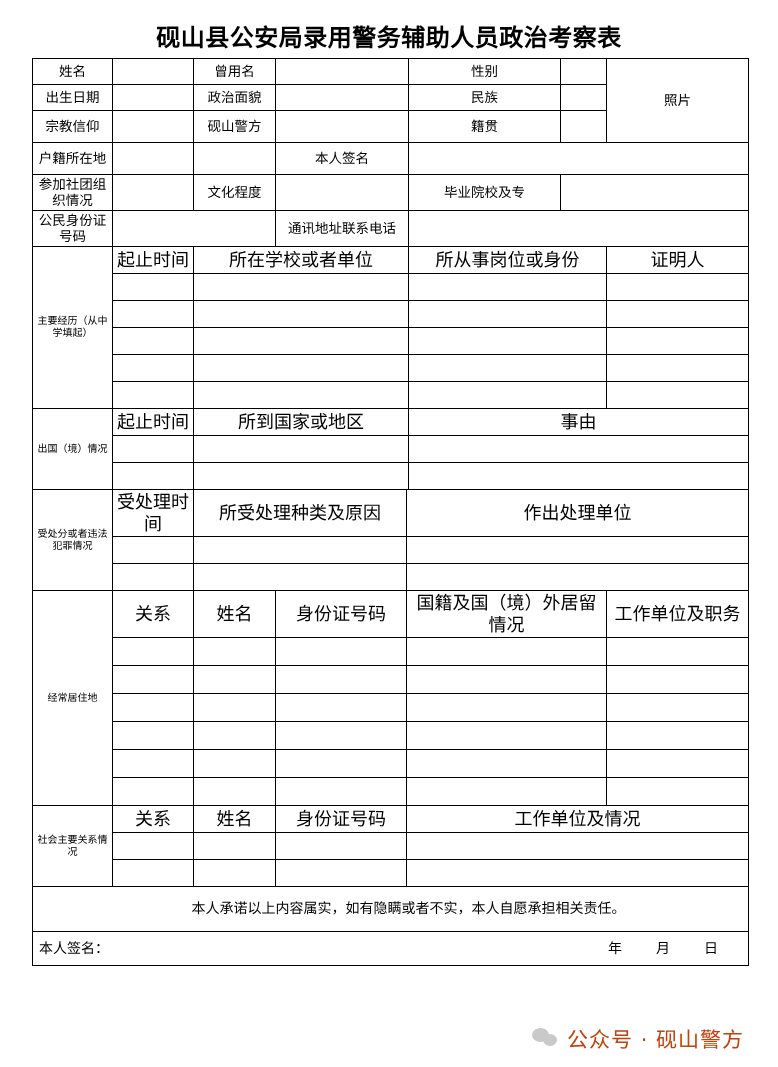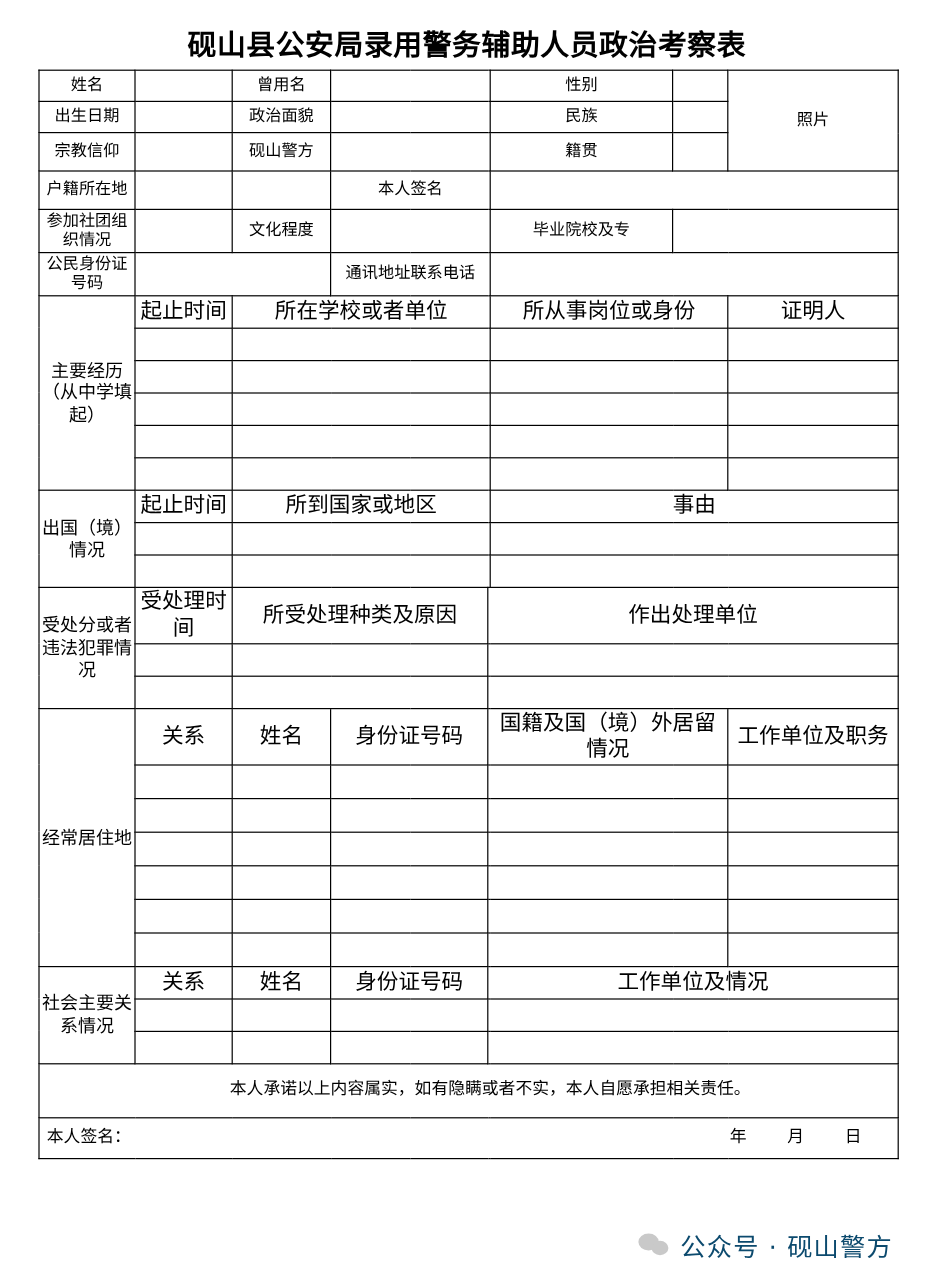--- a/index.html
+++ b/index.html
@@ -53,21 +53,21 @@
   td.label {
     font-size: 13.5px;
   }
   td.blank {
     background: #ffffff;
   }
   td.photo {
     font-size: 13.5px;
   }
   td.section-label {
-    font-size: 15px;
+    font-size: 10px;
   }
   td.col-head {
     font-size: 18px;
     margin-top: 32px;
   }
   .r-h1 { height: 26px; }
   .r-h2 { height: 32px; }
   .r-data { height: 27px; }
   .r-fam { height: 28px; }
   .declare {
@@ -96,21 +96,21 @@
     gap: 34px;
     padding-right: 28px;
   }
   .watermark {
     position: absolute;
     right: 34px;
     bottom: 14px;
     display: flex;
     align-items: center;
     gap: 9px;
-    color: #0c4a6e;
+    color: #c2410c;
     font-size: 21px;
     font-family: "DejaVu Sans", "Liberation Sans", sans-serif;
     letter-spacing: 1px;
   }
   .wechat-icon {
     display: inline-block;
     width: 26px;
     height: 22px;
     position: relative;
   }

